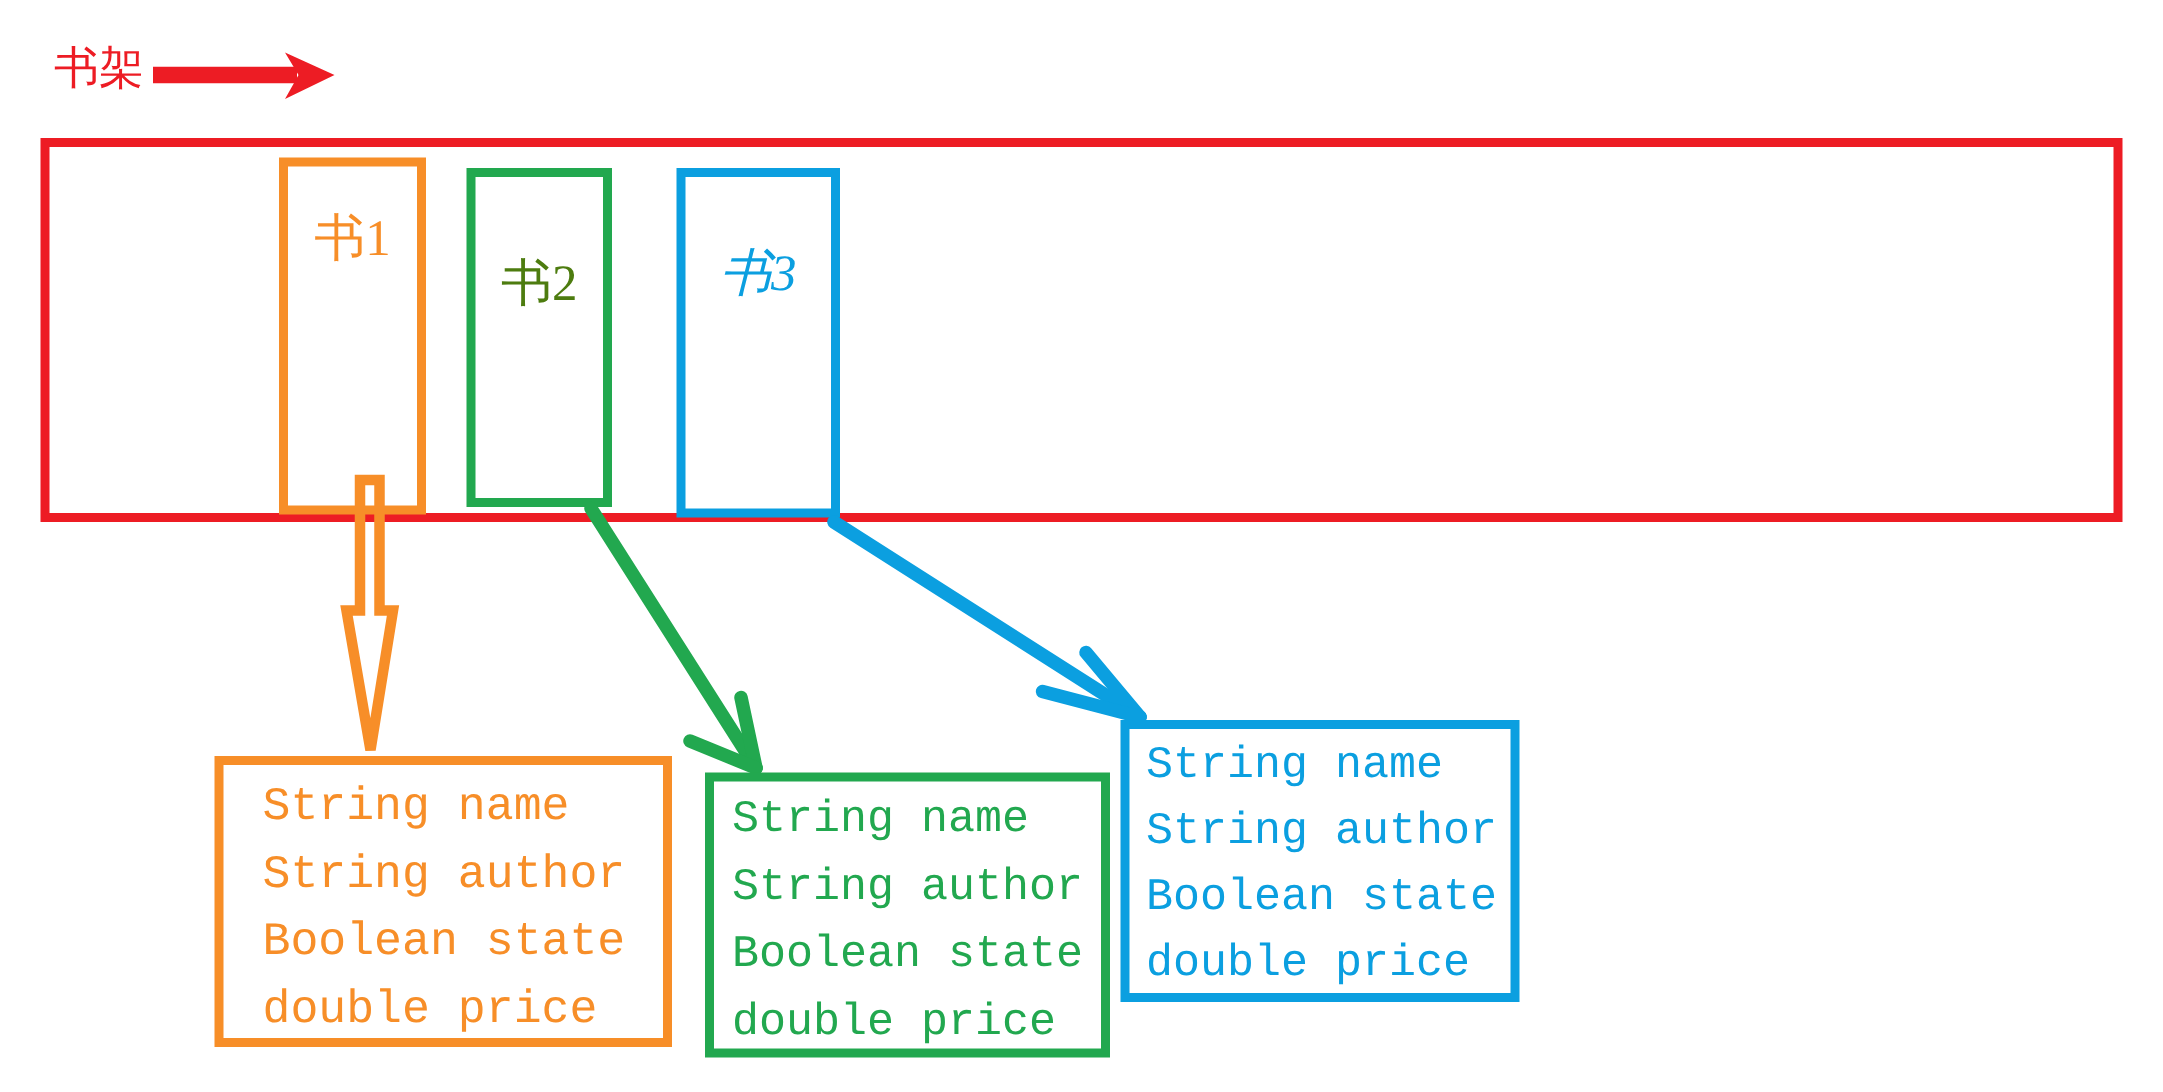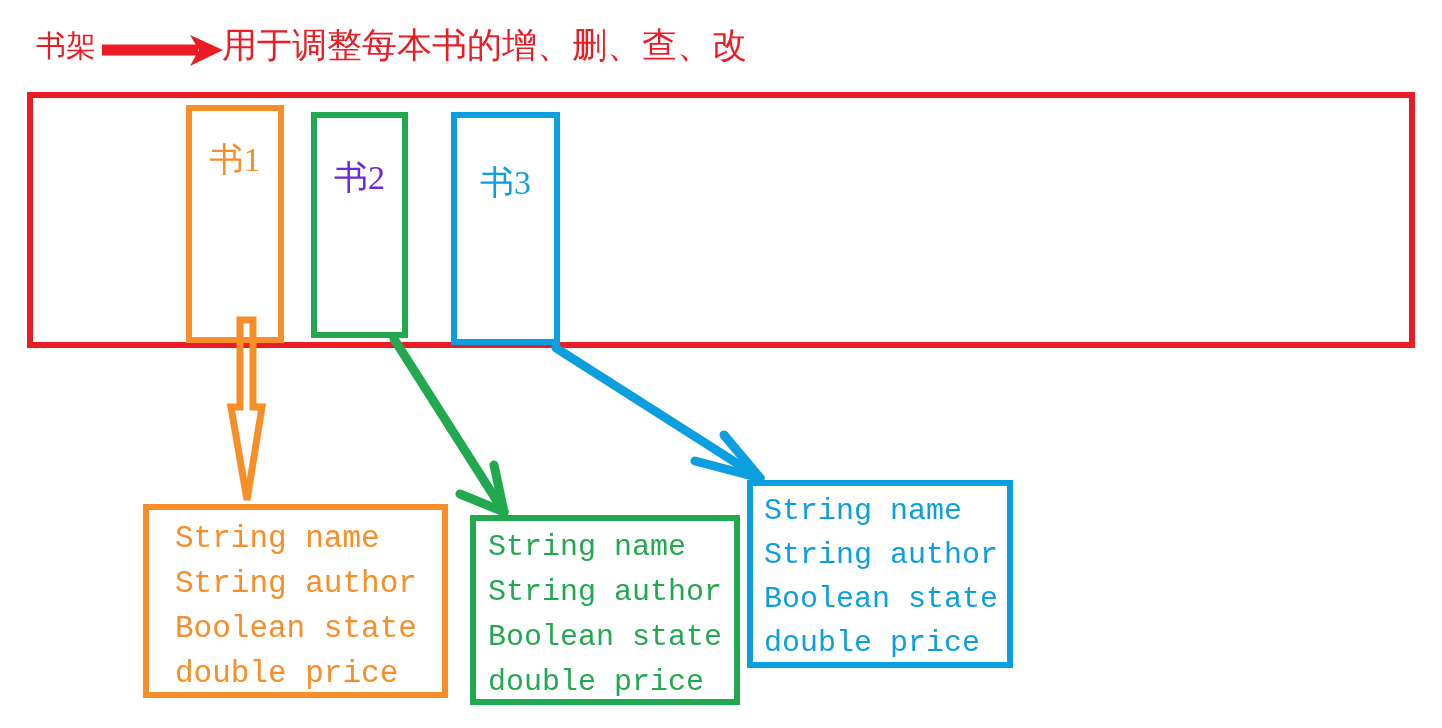--- a/index.html
+++ b/index.html
@@ -79,29 +79,29 @@
     border: 6px solid #F78E28;
   }
   #book-1 .book-label { margin-top: 31px; color: #F78E28; }
   #book-2 {
     left: 311px;
     top: 112px;
     width: 97px;
     height: 226px;
     border: 6px solid #22A84F;
   }
-  #book-2 .book-label { margin-top: 42px; color: #6d28d9; }
+  #book-2 .book-label { margin-top: 54px; color: #4d7c0f; }
   #book-3 {
     left: 451px;
     top: 112px;
     width: 109px;
     height: 233px;
     border: 6px solid #0B9FE0;
   }
-  #book-3 .book-label { margin-top: 47px; color: #0B9FE0; }
+  #book-3 .book-label { margin-top: 47px; color: #0B9FE0; font-style: italic; }
   
   #arrows {
     position: absolute;
     left: 0;
     top: 0;
     width: 1442px;
     height: 728px;
     pointer-events: none;
   }
   
@@ -151,21 +151,20 @@
   <div id="header-row">
     <span id="shelf-caption">书架</span>
 
     <span id="header-arrow">
       <svg width="125" height="40" viewBox="0 0 125 40">
         <line x1="2" y1="20" x2="98" y2="20" stroke="#ED1C24" stroke-width="11"></line>
         <polygon points="90,5 123,20 90,36 99,20" fill="#ED1C24"></polygon>
       </svg>
     </span>
 
-    <span id="shelf-purpose">用于调整每本书的增、删、查、改</span>
   </div>
 
   <div id="shelf-box"></div>
 
   <div class="book-spine" id="book-1">
     <span class="book-label">书1</span>
   </div>
   <div class="book-spine" id="book-2">
     <span class="book-label">书2</span>
   </div>

